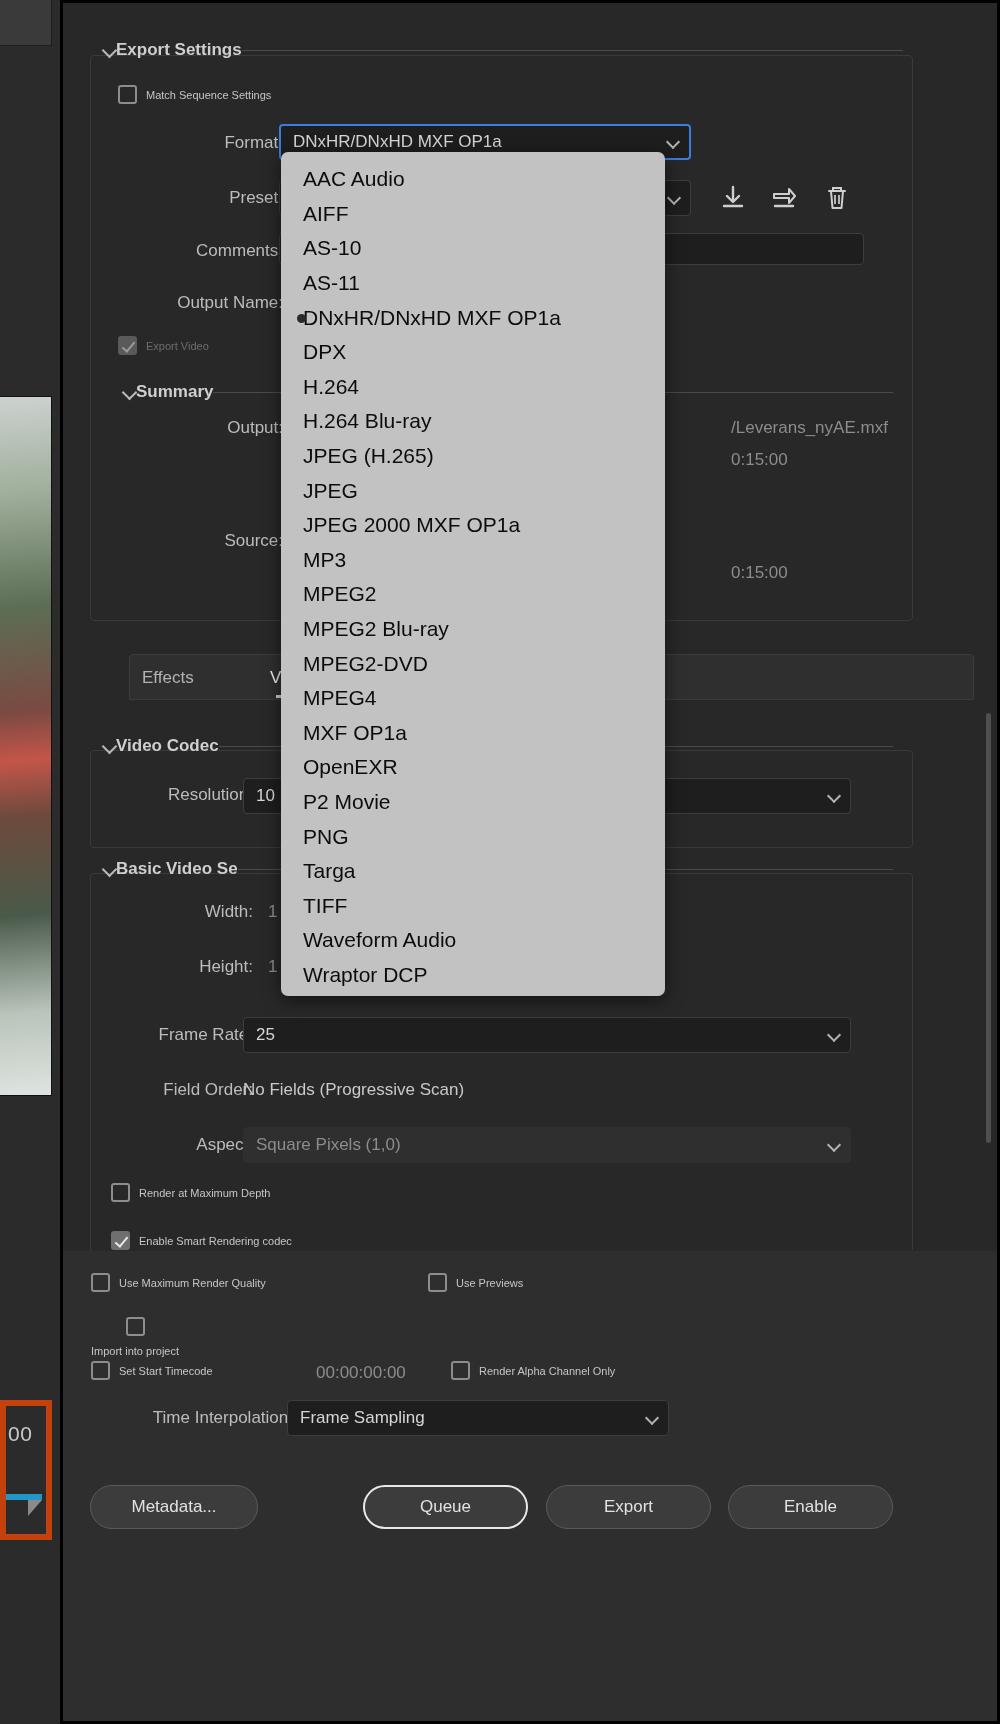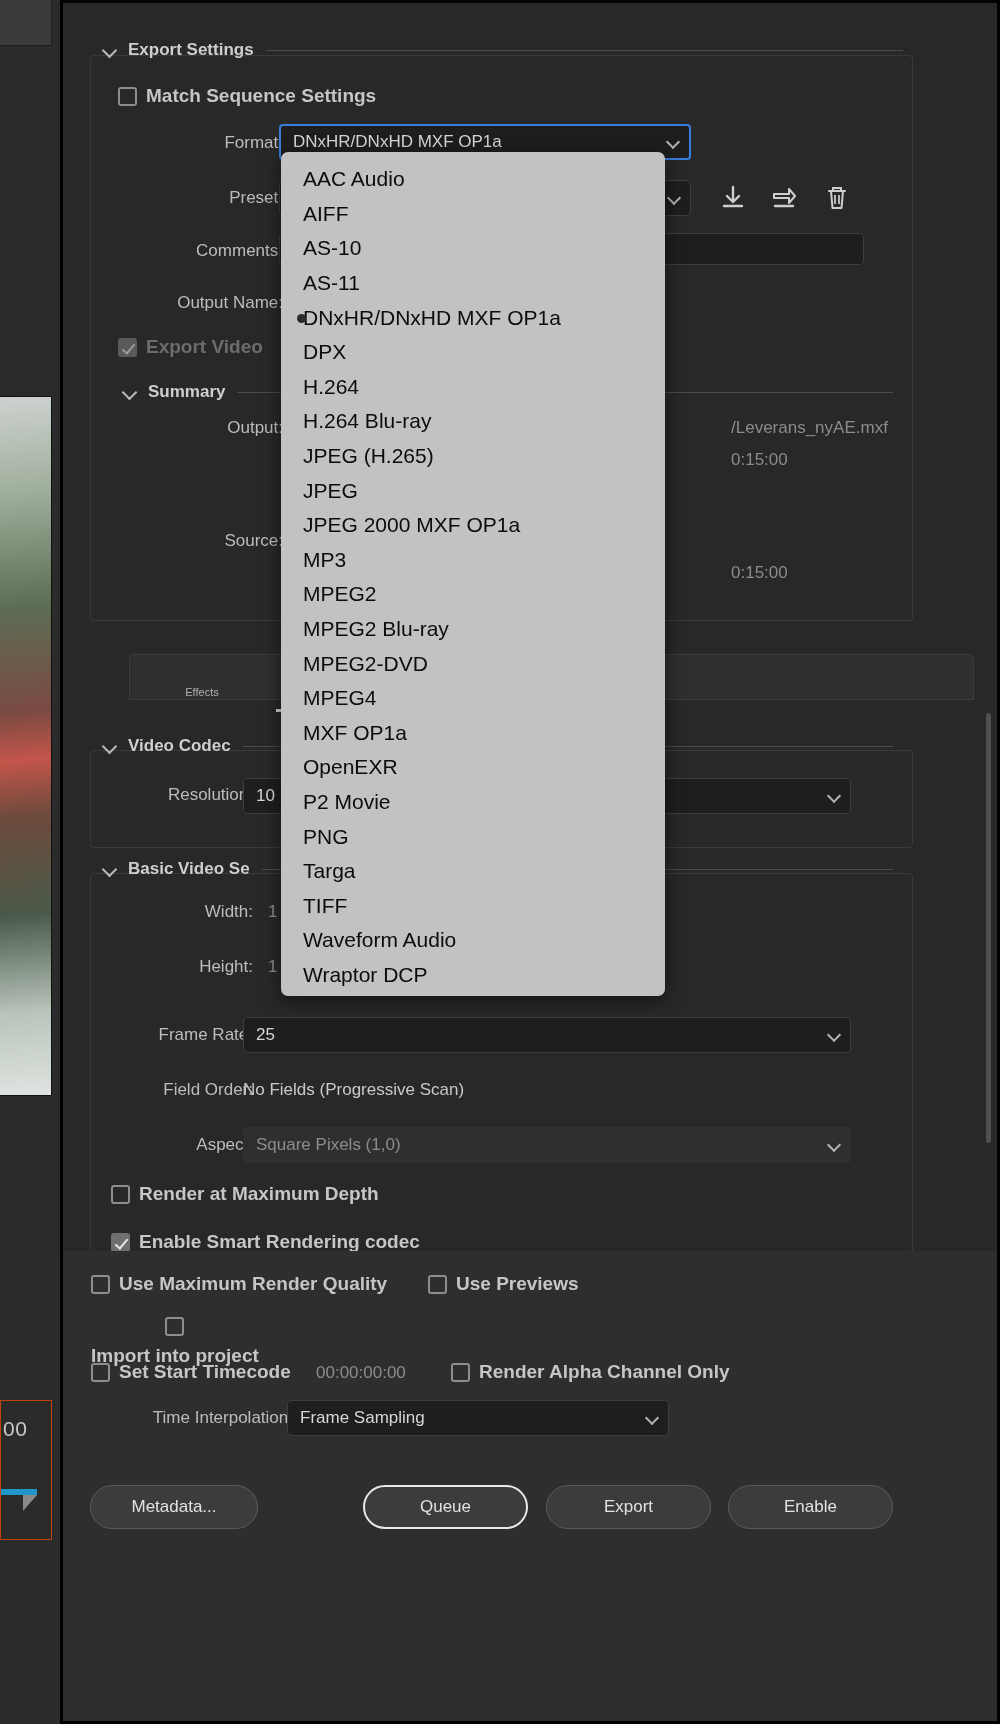--- a/index.html
+++ b/index.html
@@ -24,21 +24,21 @@
   .filmstrip {
     position: absolute; left: 0; top: 396px; width: 52px; height: 700px;
     background: linear-gradient(175deg,#cdd2cf 0%, #9fae9b 14%, #5c6e55 30%,
                 #7a4a42 45%, #c3554a 52%, #6d4a3c 60%, #4a5a4a 74%,
                 #b9c4bb 88%, #dfe4e0 100%);
     border-top: 1px solid #111; border-bottom: 1px solid #111;
     border-right: 1px solid #111;
   }
   .timeline-stub {
     position: absolute; left: 0; top: 1400px; width: 52px; height: 140px;
-    background: #2b2b2b; border: 1px solid #c2410c;
+    background: #2b2b2b; border: 6px solid #c2410c;
   }
   .timeline-stub .tc {
     position: absolute; left: 2px; top: 16px; color: #c9c9c9;
     font-size: 21px; letter-spacing: .5px;
   }
   .timeline-stub .bar {
     position: absolute; left: 0; top: 88px; width: 36px; height: 6px;
     background: #2196c9;
   }
   .timeline-stub .tri {
@@ -61,21 +61,21 @@
   .dialog-bottom {
     position: absolute; left: 0; top: 1251px; width: 940px; height: 473px;
     background: #2e2e2e;
     border-left: 3px solid #000; border-bottom: 3px solid #000;
     border-right: 3px solid #000;
     padding-left: 46px;
   }
 
   
   .sec-head {
-    position: absolute; display: flex; align-items: center; gap: 12px;
+    position: absolute; display: flex; align-items: center; 
     color: #cfcfcf; font-size: 17px; font-weight: bold;
   }
   .chev {
     display: inline-block; width: 13px; height: 13px; position: relative;
   }
   .chev::after {
     content: ""; position: absolute; left: 1px; top: 1px;
     width: 9px; height: 9px;
     border-right: 2px solid #b9b9b9; border-bottom: 2px solid #b9b9b9;
     transform: rotate(45deg);
@@ -98,21 +98,21 @@
     content: ""; position: absolute; left: 5px; top: 1px;
     width: 5px; height: 11px;
     border-right: 2.5px solid #e8e8e8; border-bottom: 2.5px solid #e8e8e8;
     transform: rotate(40deg);
   }
   .cbox.checked.dim { background: #5a5a5a; border-color: #5a5a5a; }
   .cbox.checked.dim::after { border-color: #9a9a9a; }
 
   .cbrow {
     position: absolute; display: flex; align-items: center; gap: 9px;
-    color: #c6c6c6; font-size: 19px; white-space: nowrap; font-weight: bold;
+    color: #c6c6c6; font-size: 11px; white-space: nowrap;
   }
   .cbrow.dim { color: #6d6d6d; }
 
   .field {
     position: absolute; background: #1e1e1e; border: 1px solid #3d3d3d;
     border-radius: 4px; color: #d6d6d6; font-size: 17px;
     display: flex; align-items: center; padding: 0 12px;
   }
   .field.flat { background: #2f2f2f; border-color: #2f2f2f; color: #8c8c8c; }
   .field .caret {
@@ -133,23 +133,23 @@
     position: absolute; border: 1px solid #3a3a3a; border-radius: 4px;
   }
 
   
   .tabbar {
     position: absolute; left: 66px; top: 651px; width: 845px; height: 46px;
     background: #2f2f2f; border: 1px solid #3c3c3c;
     border-radius: 4px 4px 0 0;
   }
   .tab {
-    position: absolute; top: 14px; height: 46px; display: flex;
-    align-items: center; justify-content: center;
-    color: #b3b3b3; font-size: 11px;
+    position: absolute; top: 0; height: 46px; display: flex;
+    align-items: center; 
+    color: #b3b3b3; font-size: 17px;
   }
   .tab.active { color: #ededed; }
   .tab.active::after {
     content: ""; position: absolute; left: 6px; right: 6px; bottom: 3px;
     height: 3px; background: #d2d2d2;
   }
 
   
   .iconbtn { position: absolute; width: 34px; height: 34px; }
   .iconbtn svg { display: block; }

